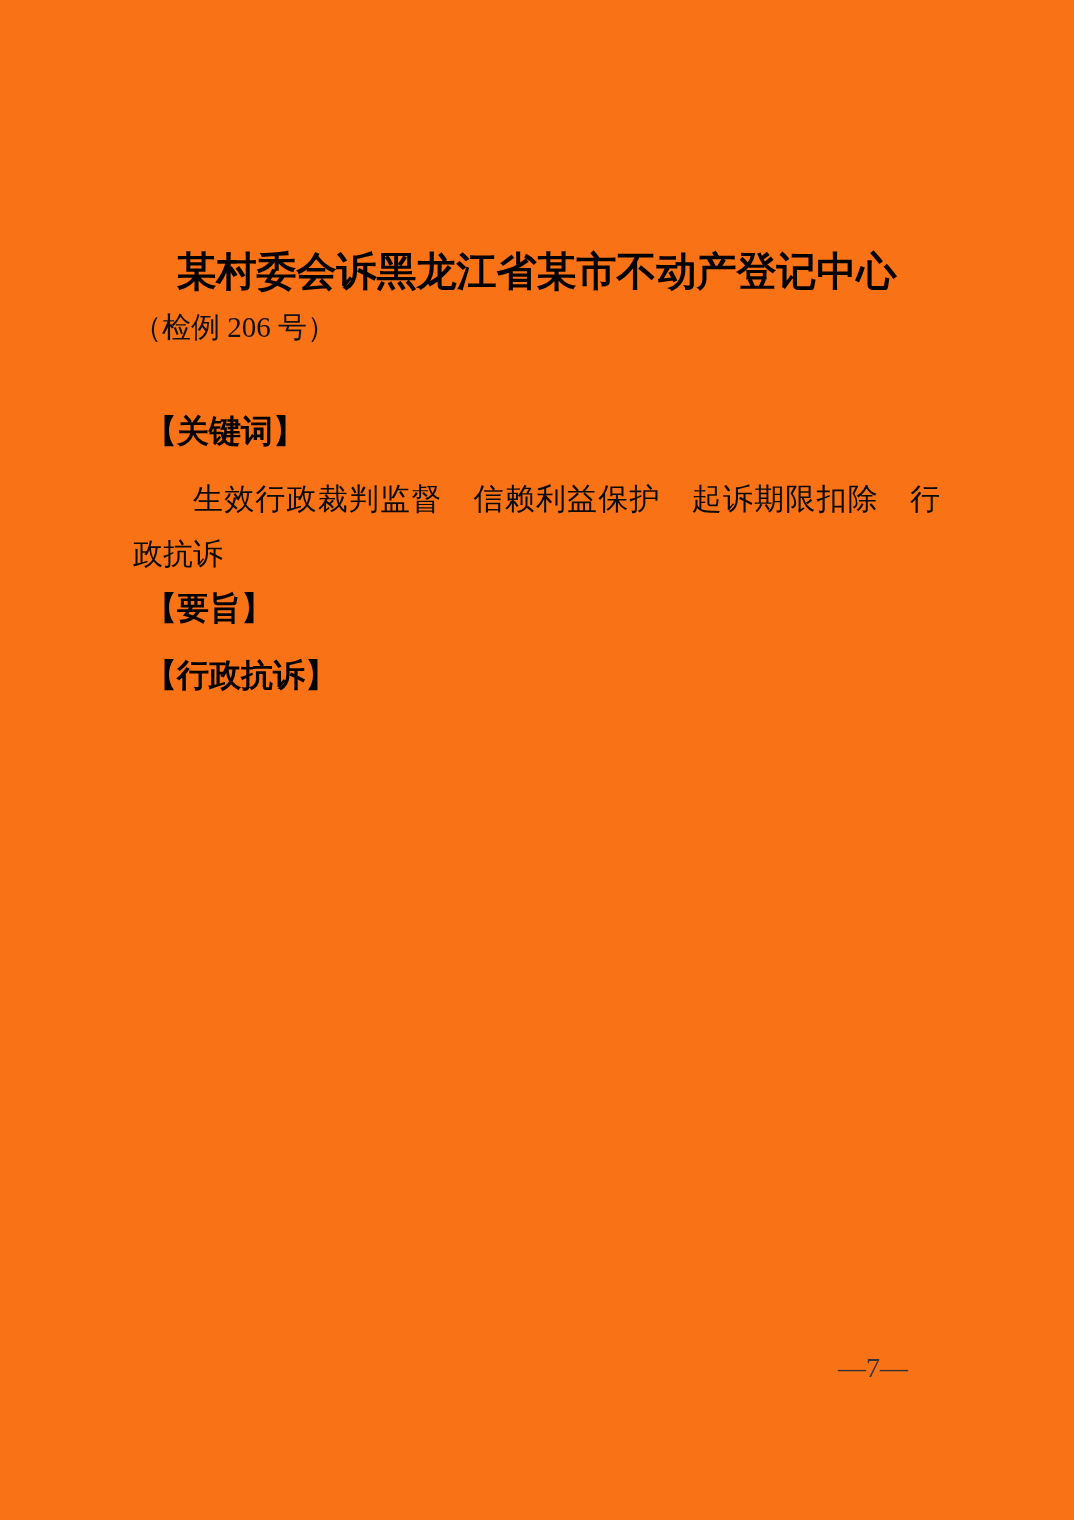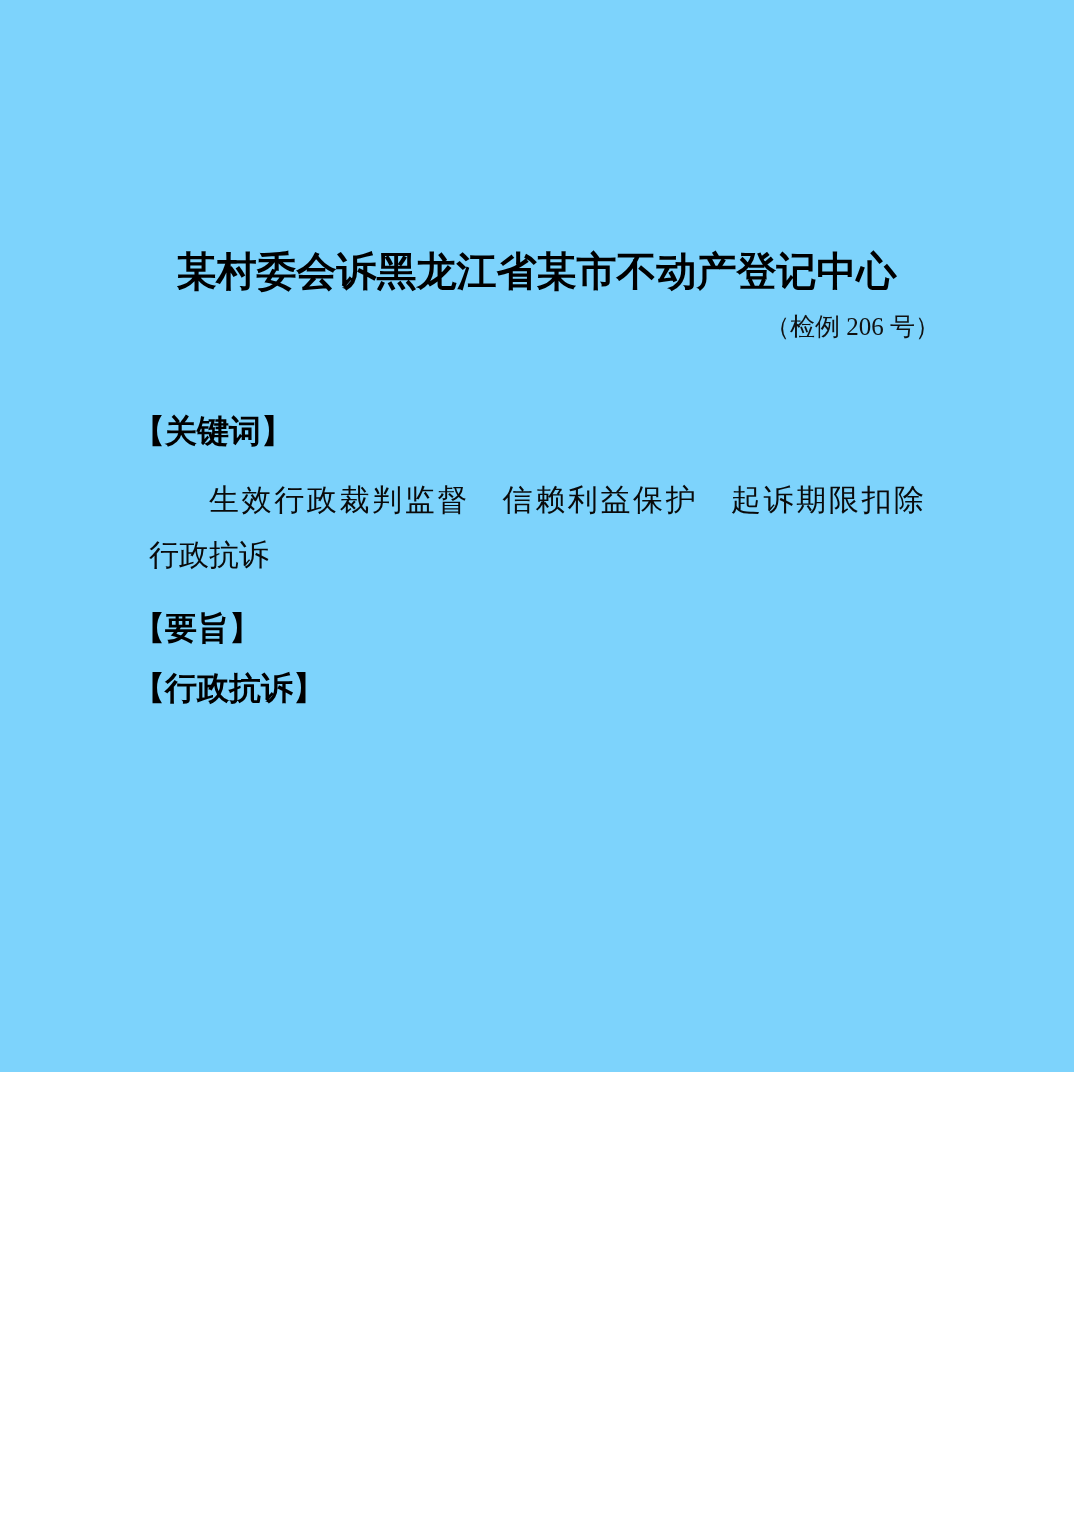--- a/index.html
+++ b/index.html
@@ -3,22 +3,22 @@
 <meta charset="utf-8">
 <style>
   html, body {
     margin: 0;
     padding: 0;
     background: #ffffff;
   }
   .page {
     position: relative;
     width: 1074px;
-    height: 1072px;
-    background: #7dd3fc;
+    height: 1520px;
+    background: #f97316;
     color: #000000;
     overflow: hidden;
     font-family: "Liberation Serif", "DejaVu Serif", serif;
   }
   .content {
     position: absolute;
     left: 133px;
     top: 0;
     width: 807px;
   }
@@ -27,50 +27,49 @@
     text-align: center;
     font-family: "Liberation Serif", "DejaVu Serif", serif;
     font-weight: bold;
     font-size: 40px;
     line-height: 57px;
     letter-spacing: 0px;
     color: #000000;
   }
   .case-label {
     margin-top: 8px;
-    text-align: right;
-    font-size: 25px;
+    text-align: left;
+    font-size: 29px;
     line-height: 38px;
     color: #111111;
   }
   .section-heading {
-    margin: 0;
+    margin: 12px;
     font-family: "Liberation Sans", "DejaVu Sans", sans-serif;
     font-weight: bold;
     font-size: 32px;
     line-height: 55px;
     color: #000000;
   }
   .heading-first {
     margin-top: 58px;
   }
   .heading-mid {
     margin-top: 0px;
   }
   .heading-late {
     margin-top: 5px;
   }
   .body-para {
-    margin: 16px;
+    margin: 0;
     font-size: 30px;
     line-height: 55px;
     text-align: justify;
     text-indent: 60px;
     color: #0a0a0a;
-    font-family: Liberation Mono, monospace;
   }
   .para-keywords { min-height: 110px; }
   .para-abstract { min-height: 385px; }
   .para-facts    { min-height: 275px; }
   .page-number {
     position: absolute;
     top: 1350px;
     right: 166px;
     font-size: 28px;
     line-height: 36px;

